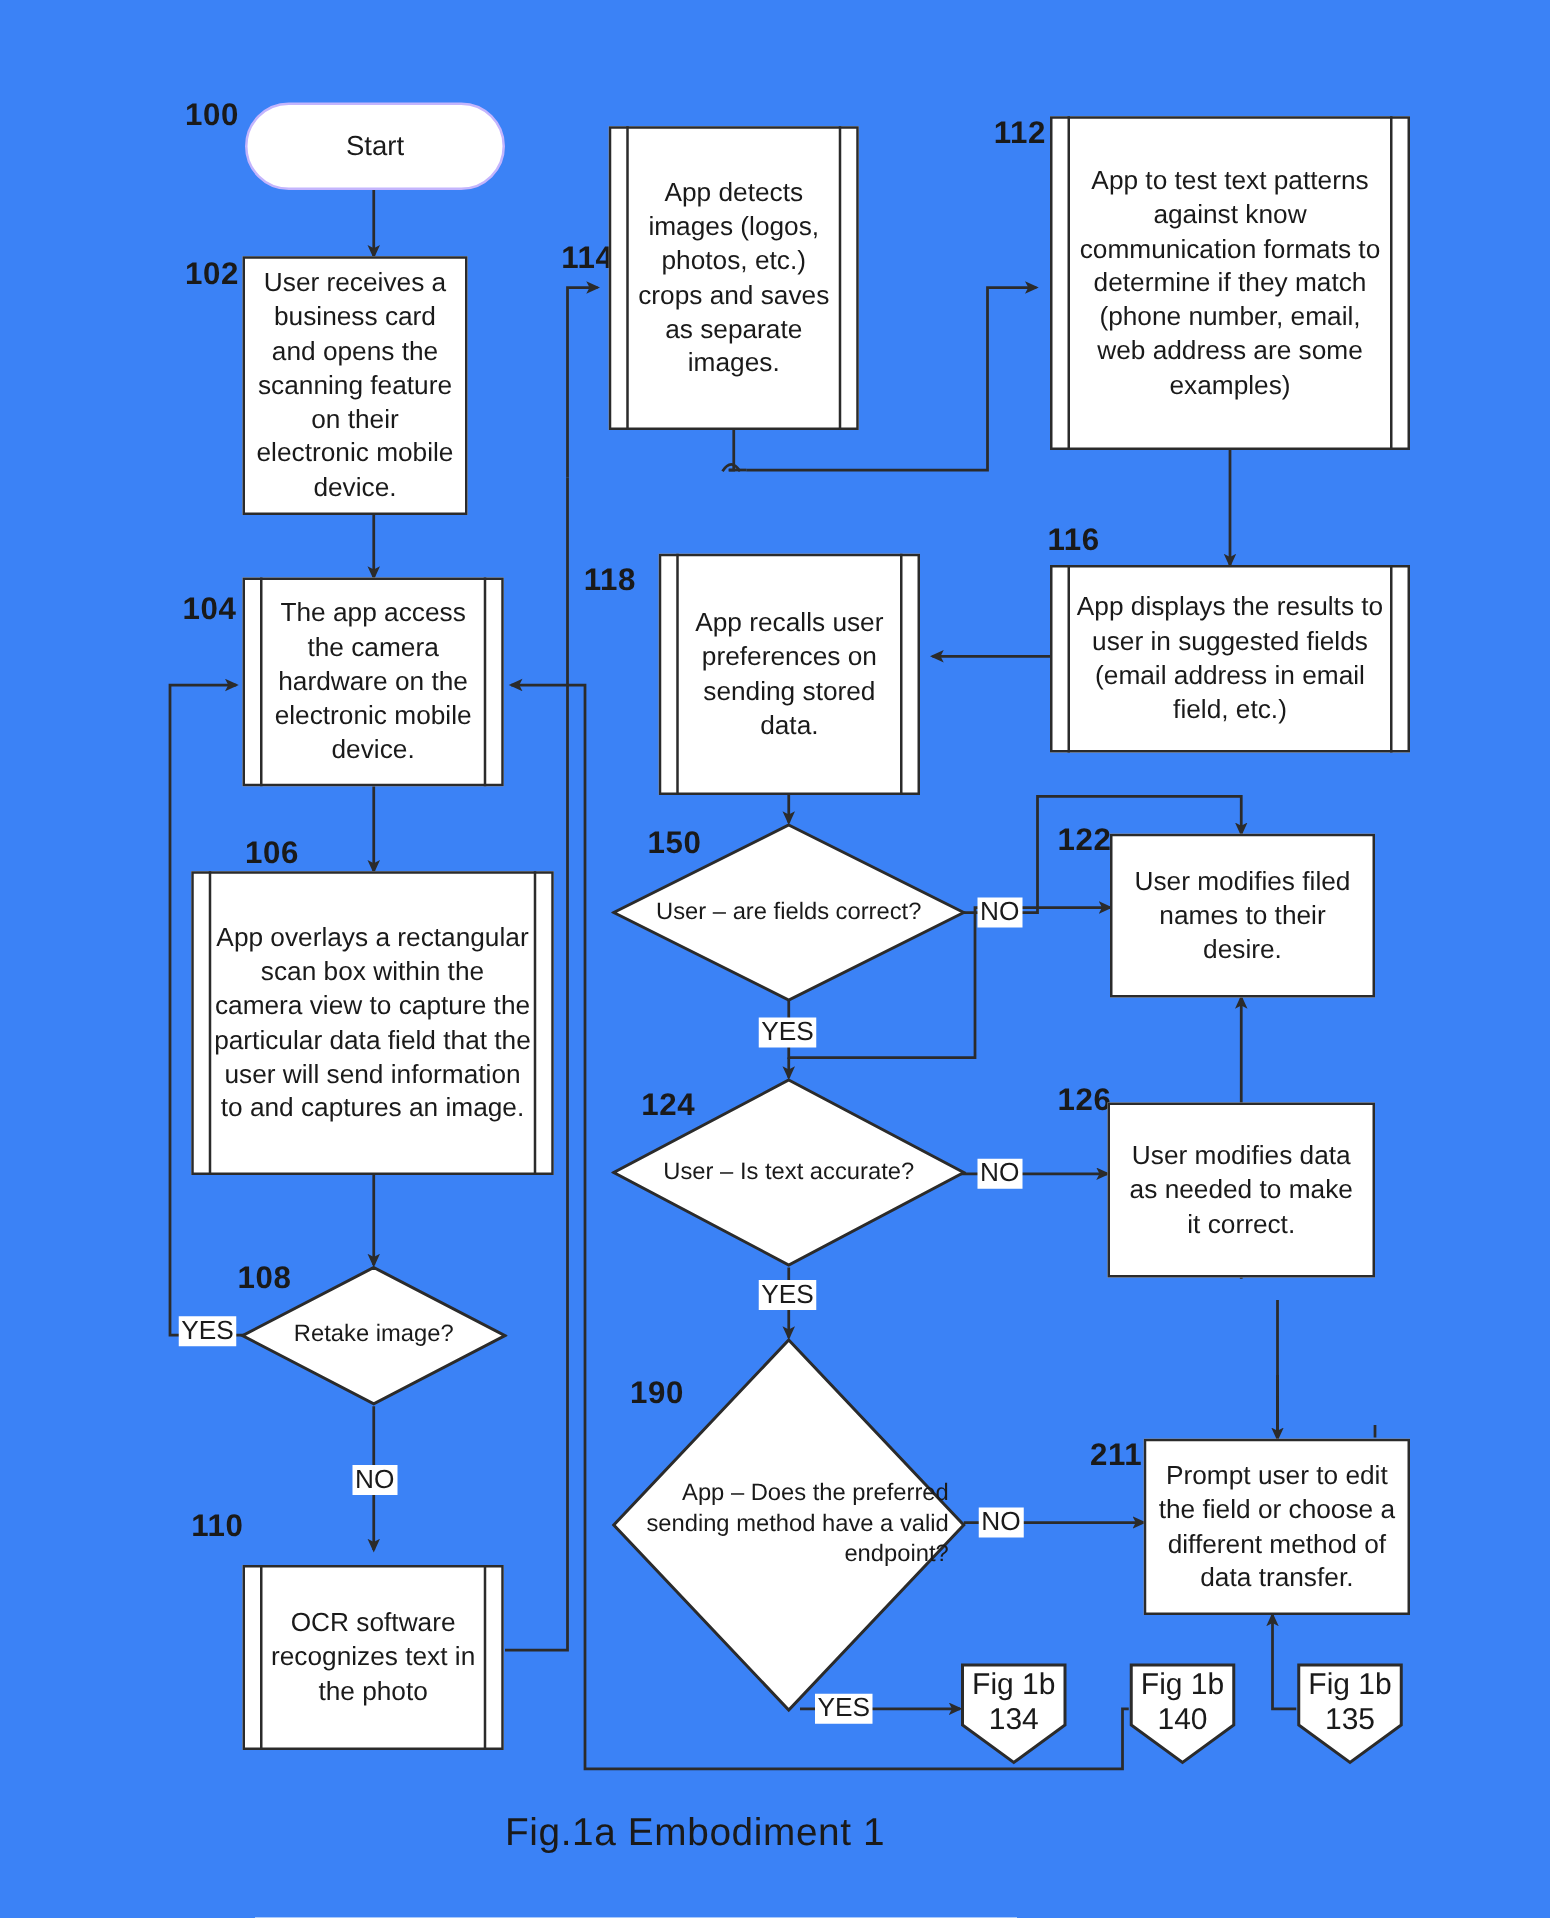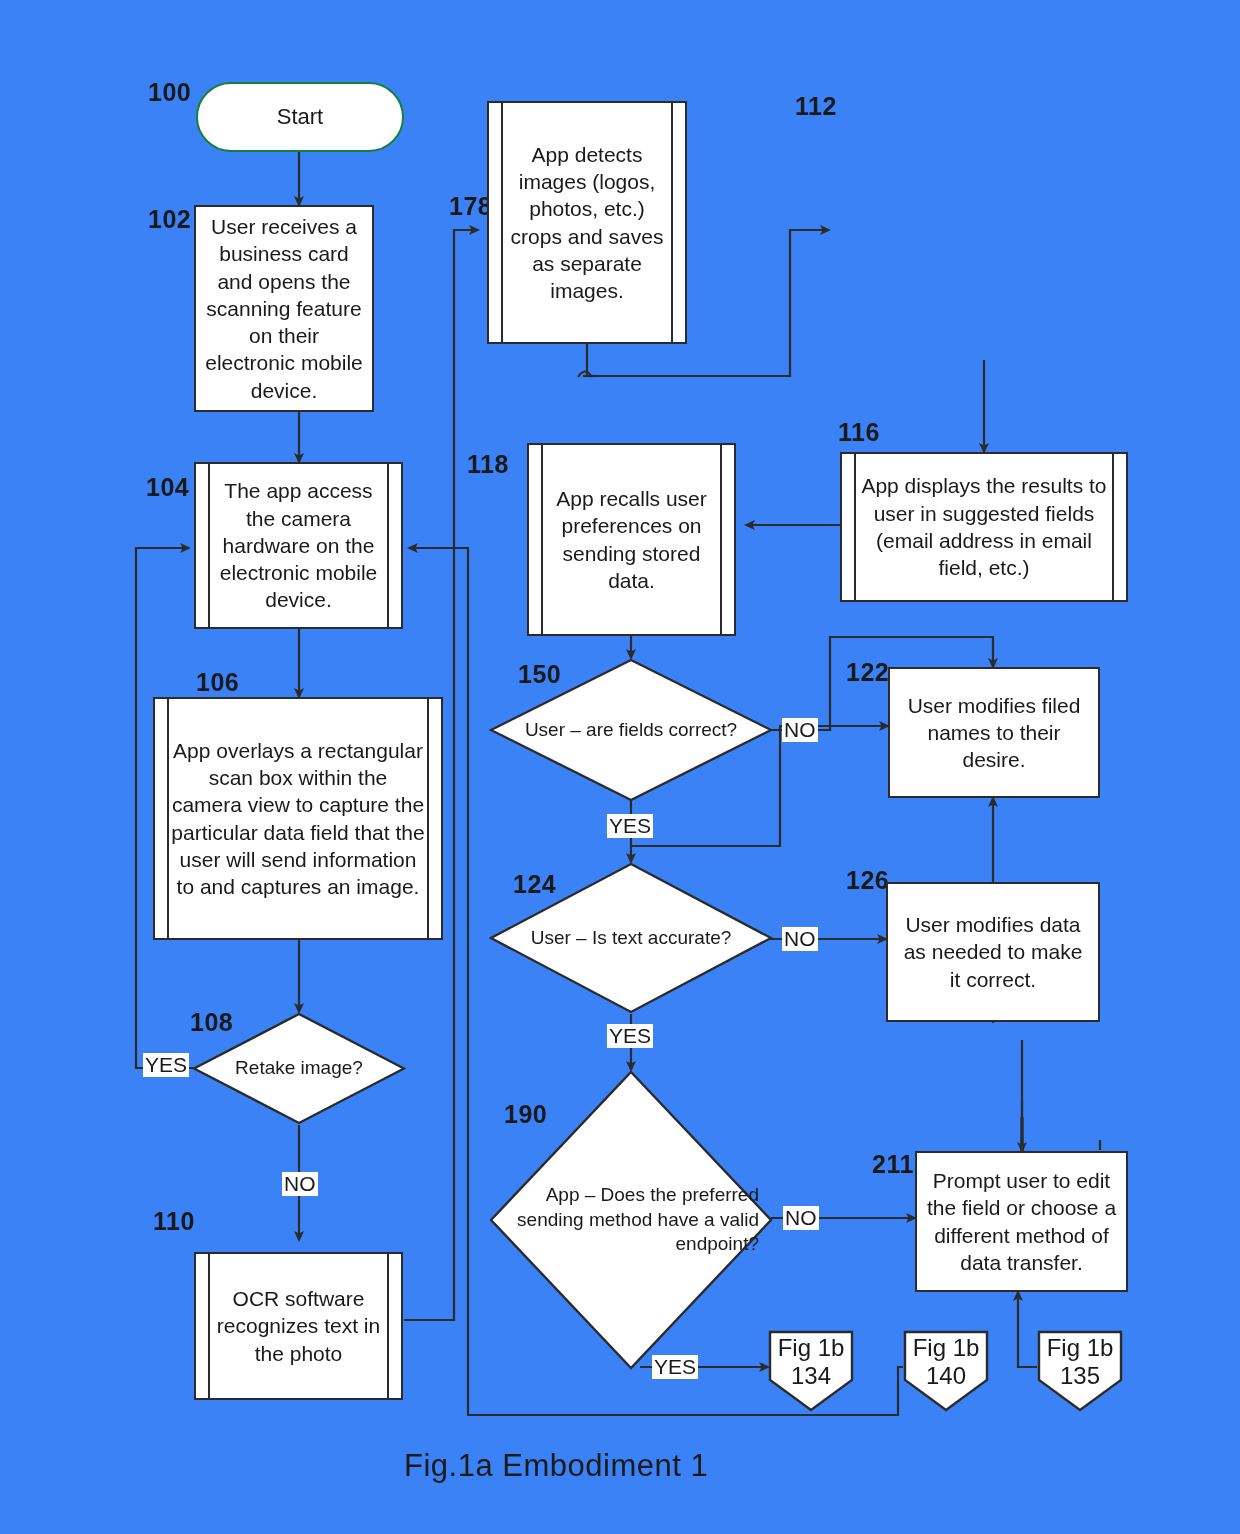--- a/index.html
+++ b/index.html
@@ -12,21 +12,21 @@
   
   .proc{border:2px solid #2b2b2b;background:#fff;display:flex;align-items:center;justify-content:center;}
   .proc .txt{padding:4px 8px;text-align:center;line-height:1.30;font-size:21px;}
 
   
   .predef{border:2px solid #2b2b2b;background:#fff;display:flex;align-items:center;justify-content:center;}
   .predef .inner{position:absolute;top:-2px;bottom:-2px;left:12px;right:12px;border-left:2px solid #2b2b2b;border-right:2px solid #2b2b2b;pointer-events:none;}
   .predef .txt{position:relative;padding:4px 16px;text-align:center;line-height:1.30;font-size:21px;z-index:2;}
 
   
-  .term{border:2px solid #15803d;background:#fff;border-radius:60px;display:flex;align-items:center;justify-content:center;}
+  .term{border:2px solid #c4b5fd;background:#fff;border-radius:60px;display:flex;align-items:center;justify-content:center;}
   .term .txt{font-size:22px;text-align:center;}
 
   
   .dec{background:transparent;}
   .dec .shape{position:absolute;inset:0;}
   .dec .txt{position:absolute;inset:0;display:flex;align-items:center;justify-content:center;
             text-align:right;line-height:1.30;font-size:19px;padding:0 14px;box-sizing:border-box;}
 
   
   .offpage{background:transparent;}
@@ -150,27 +150,31 @@
   </div>
   <div class="elabel" style="left:143px;top:1053px;">YES</div>
   <div class="elabel" style="left:282px;top:1172px;">NO</div>
 
   <div class="ref" style="left:153px;top:1207px;">110</div>
   <div class="node predef" style="left:194px;top:1252px;width:209px;height:148px;">
     <span class="inner"></span>
     <span class="txt">OCR software recognizes text in the photo</span>
   </div>
 
-  <div class="ref" style="left:449px;top:192px;">178</div>
+  <div class="ref" style="left:449px;top:192px;">114</div>
   <div class="node predef" style="left:487px;top:101px;width:200px;height:243px;">
     <span class="inner"></span>
     <span class="txt">App detects images (logos, photos, etc.) crops and saves as separate images.</span>
   </div>
 
   <div class="ref" style="left:795px;top:92px;">112</div>
+  <div class="node predef" style="left:840px;top:93px;width:288px;height:267px;">
+    <span class="inner"></span>
+    <span class="txt">App to test text patterns against know communication formats to determine if they match (phone number, email, web address are some examples)</span>
+  </div>
 
   <div class="ref" style="left:838px;top:418px;">116</div>
   <div class="node predef" style="left:840px;top:452px;width:288px;height:150px;">
     <span class="inner"></span>
     <span class="txt">App displays the results to user in suggested fields (email address in email field, etc.)</span>
   </div>
 
   <div class="ref" style="left:467px;top:450px;">118</div>
   <div class="node predef" style="left:527px;top:443px;width:209px;height:193px;">
     <span class="inner"></span>

